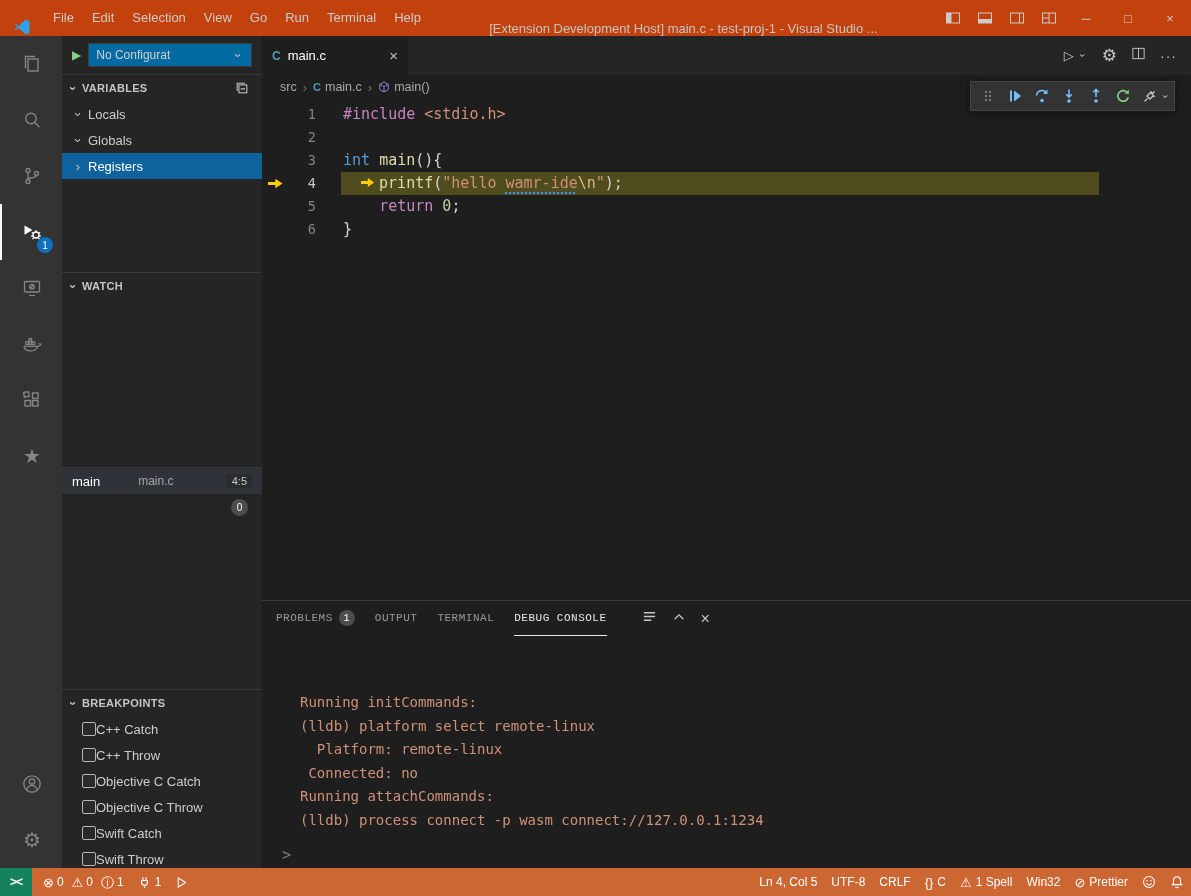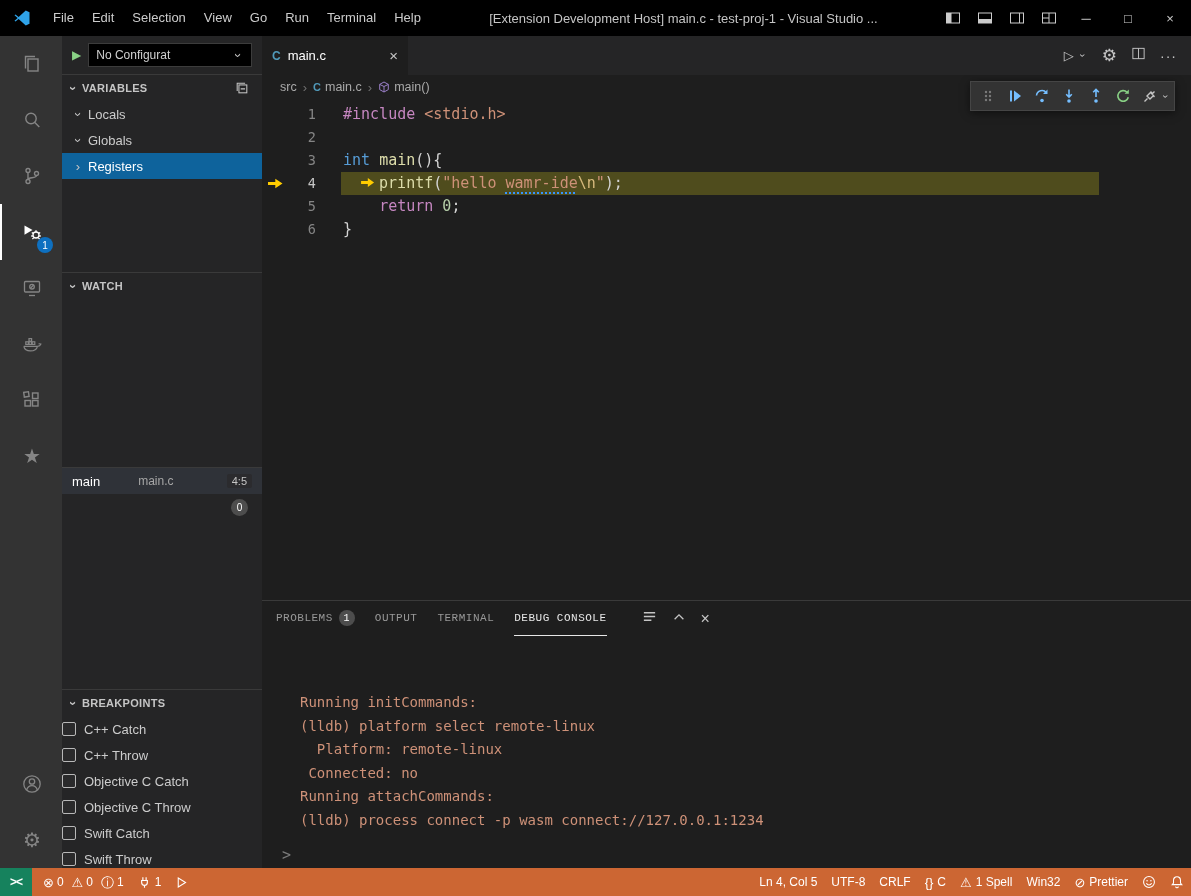--- a/index.html
+++ b/index.html
@@ -4,21 +4,21 @@
 <style>
   :root{
     --c-statusbar:#cc6633; --c-remote:#16825d; --c-hl:#4f4c1d; --c-sel:#0e639c;
   }
   *{margin:0;padding:0;box-sizing:border-box;cursor:default;}
   html,body{width:1191px;height:896px;overflow:hidden;background:#1e1e1e;
     font-family:"Liberation Sans",sans-serif;color:#cccccc;-webkit-user-select:none;user-select:none;}
   .app{display:flex;flex-direction:column;width:100%;height:100%;}
 
   
-  .titlebar{height:36px;background:#000000;display:flex;align-items:center;font-size:13px;flex:none;}
+  .titlebar{height:36px;background:#c2410c;display:flex;align-items:flex-end;font-size:13px;flex:none;}
   .logo{width:44px;display:flex;justify-content:center;align-items:center;}
   .menus{display:flex;}
   .menu-item{padding:0 9px;line-height:36px;color:#cccccc;}
   .tb-title{flex:1;text-align:center;white-space:nowrap;overflow:hidden;color:#c5c5c5;}
   .tb-right{display:flex;align-items:center;height:100%;}
   .tb-icon{width:32px;height:100%;display:flex;align-items:center;justify-content:center;color:#cccccc;}
   .win-btn{width:42px;height:100%;display:flex;align-items:center;justify-content:center;font-size:13px;color:#cccccc;}
 
   
   .main{flex:1;display:flex;min-height:0;}
@@ -30,21 +30,21 @@
   .ab-item svg{stroke:currentColor;}
   .ab-badge{position:absolute;right:9px;bottom:7px;background:#0e70c0;color:#fff;border-radius:50%;
     width:16px;height:16px;font-size:10px;display:flex;align-items:center;justify-content:center;}
   .ab-spacer{flex:1;}
   .ab-glyph{font-size:20px;line-height:1;}
 
   
   .sidebar{width:200px;background:#252526;flex:none;display:flex;flex-direction:column;font-size:13px;min-height:0;}
   .run-row{height:38px;display:flex;align-items:center;padding:0 10px;gap:7px;flex:none;}
   .play-icon{color:#89d185;font-size:12px;}
-  .config-dropdown{flex:1;height:24px;background:#000000;border:1px solid #3c3c3c;display:flex;align-items:center;
+  .config-dropdown{flex:1;height:24px;background:#0369a1;border:1px solid #3c3c3c;display:flex;align-items:center;
     padding:0 7px;font-size:12px;color:#d0d0d0;white-space:nowrap;overflow:hidden;}
   .config-dropdown .chev{margin-left:auto;}
   .section{border-top:1px solid #3a3a3a;display:flex;flex-direction:column;overflow:hidden;}
   .section-header{height:26px;display:flex;align-items:center;padding:0 5px;gap:3px;
     font-size:11px;font-weight:bold;color:#c5c5c5;letter-spacing:.3px;flex:none;}
   .section-status{font-weight:normal;font-size:10px;color:#9d9d9d;margin-left:6px;white-space:nowrap;overflow:hidden;}
   .section-action{margin-left:auto;padding-right:8px;display:flex;align-items:center;}
   .chev{display:inline-block;width:12px;text-align:center;color:#c5c5c5;font-size:13px;transform:none;}
   .chev.down{transform:rotate(90deg);}
   .tree-row{height:26px;display:flex;align-items:center;padding-left:10px;gap:4px;color:#cccccc;flex:none;}
@@ -53,21 +53,21 @@
   .sec-watch{height:195px;}
   .sec-callstack{height:222px;}
   .sec-breakpoints{flex:1;}
   .frame-row{height:26px;display:flex;align-items:center;padding:0 10px;background:#2f3238;flex:none;}
   .frame-name{color:#ffffff;}
   .frame-file{color:#a6a6a6;margin-left:38px;font-size:12px;}
   .frame-pos{margin-left:auto;background:#2b2b2e;color:#c5c5c5;font-size:11px;padding:1px 5px;border-radius:2px;}
   .cs-badge-row{height:26px;display:flex;align-items:center;justify-content:flex-end;padding-right:14px;flex:none;}
   .circle-badge{background:#4d4d4d;color:#ffffff;width:17px;height:17px;border-radius:50%;
     font-size:10px;display:flex;align-items:center;justify-content:center;}
-  .bp-row{height:26px;display:flex;align-items:center;gap:8px;padding-left:0;flex:none;}
+  .bp-row{height:26px;display:flex;align-items:center;padding-left:20px;flex:none;}
   .bp-checkbox{width:14px;height:14px;border:1px solid #b8b8b8;background:#2a2a2b;border-radius:2px;flex:none;}
   .bp-label{color:#cccccc;font-size:13px;}
 
   
   .editor-col{flex:1;display:flex;flex-direction:column;min-width:0;background:#1e1e1e;}
   .tabbar{height:39px;background:#252526;display:flex;align-items:stretch;flex:none;}
   .tab{width:146px;background:#1e1e1e;display:flex;align-items:center;padding:0 10px;gap:7px;font-size:13px;color:#ffffff;}
   .tab .ficon{color:#519aba;font-weight:bold;font-size:12px;}
   .tab-close{margin-left:auto;color:#c5c5c5;font-size:15px;}
   .tab-actions{margin-left:auto;display:flex;align-items:center;gap:14px;padding-right:14px;color:#c5c5c5;}

